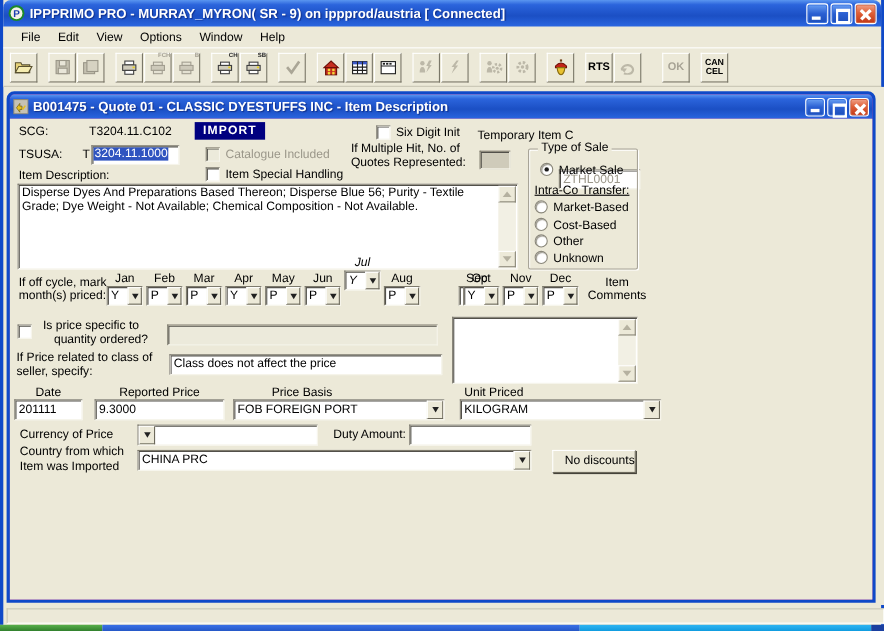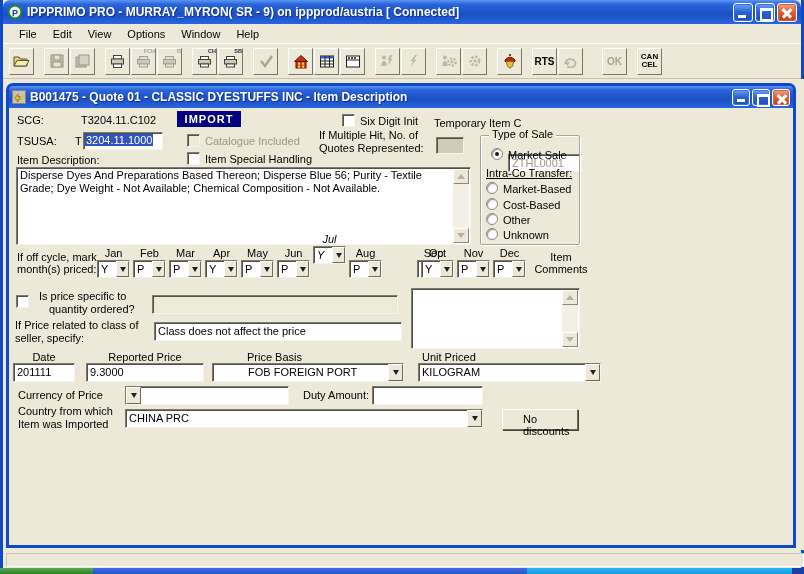--- a/index.html
+++ b/index.html
@@ -81,21 +81,21 @@
     box-shadow:inset 1px 1px 0 #52504a;}
   .tarea .txt{position:absolute;left:3px;top:1px;right:20px;white-space:normal;line-height:13px;}
   .vsb{position:absolute;top:1px;bottom:1px;right:1px;width:16px;background:#f2f0e4;}
   .sbtn{position:absolute;left:0;width:16px;height:15px;background:#ece9d8;border:1px solid;
     border-color:#fff #8a8778 #8a8778 #fff;display:flex;align-items:center;justify-content:center;}
   .sbtn.up{top:0;}
   .sbtn.dn{bottom:0;}
   .sb-tri-up{width:0;height:0;border-left:4px solid transparent;border-right:4px solid transparent;border-bottom:5px solid #b5b1a0;}
   .sb-tri-dn{width:0;height:0;border-left:4px solid transparent;border-right:4px solid transparent;border-top:5px solid #b5b1a0;}
   .btn{position:absolute;background:#ece9d8;border:1px solid;border-color:#fff #6d6a5c #6d6a5c #fff;
-    box-shadow:1px 1px 0 #45433a;text-align:left;padding-top:3px;padding-left:20px;}
+    box-shadow:1px 1px 0 #45433a;text-align:right;padding-top:3px;}
   
   .statusbar{position:absolute;left:3px;top:553px;width:798px;height:14px;background:#ece9d8;
     border:1px solid;border-color:#c9c6b5 #fff #fff #c9c6b5;}
   .taskbar{position:absolute;left:0;top:568px;width:804px;height:6px;display:flex;}
   .tb-start{width:93px;background:linear-gradient(180deg,#58b04c,#2f7d2b);}
   .tb-mid{width:434px;background:linear-gradient(180deg,#3a71e8,#2456c4);}
   .tb-app{width:265px;background:linear-gradient(180deg,#2fb5f2,#0e9ade);}
   .tb-tray{flex:1;background:#1a3fa0;}
   svg{display:block;}
 </style>
@@ -487,21 +487,21 @@
           </div>
         </div>
 
         <span class="lbl" style="left:4px;top:243px;width:62px;text-align:center;">Date</span>
         <span class="lbl" style="left:77px;top:243px;width:118px;text-align:center;">Reported Price</span>
         <span class="lbl" style="left:238px;top:243px;">Price Basis</span>
         <span class="lbl" style="left:413px;top:243px;">Unit Priced</span>
 
         <span class="fld" style="left:4px;top:255px;width:62px;height:19px;">201111</span>
         <span class="fld" style="left:77px;top:255px;width:118px;height:19px;">9.3000</span>
-        <span class="fld combo" style="left:203px;top:255px;width:192px;height:19px;padding-left:32px;">
+        <span class="fld combo" style="left:203px;top:255px;width:192px;height:19px;">
           <span class="cval">FOB FOREIGN PORT</span>
             <span class="cbtn">
               <i class="tri"></i>
             </span>
         </span>
         <span class="fld combo" style="left:409px;top:255px;width:183px;height:19px;">
           <span class="cval">KILOGRAM</span>
             <span class="cbtn">
               <i class="tri"></i>
             </span>

